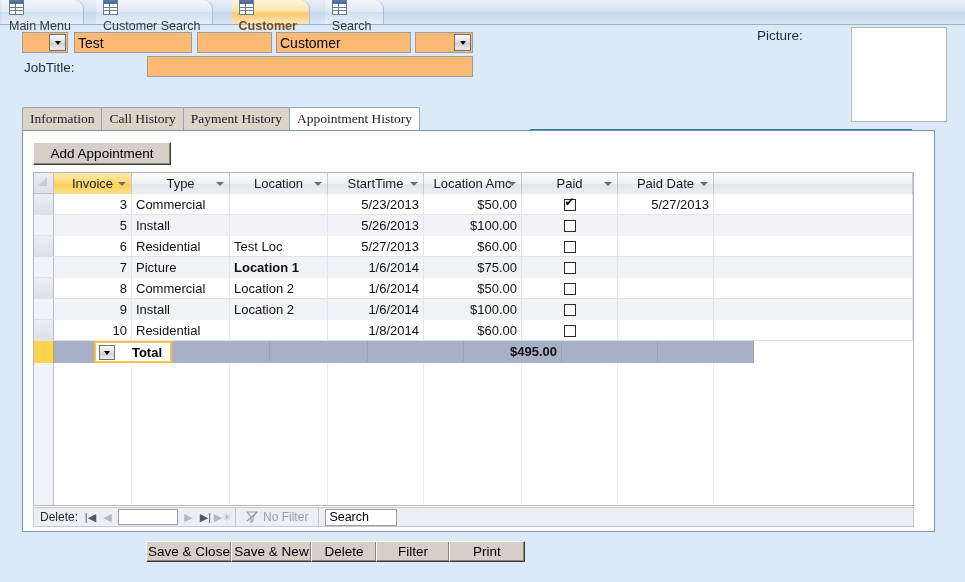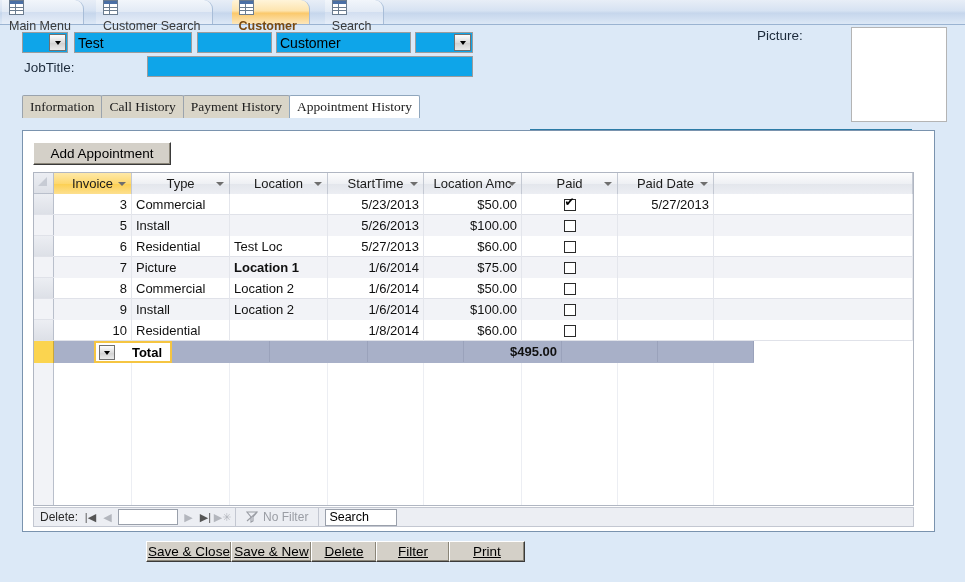--- a/index.html
+++ b/index.html
@@ -49,21 +49,21 @@
     box-shadow: 0 -3px 0 0 #6b7c8f inset;
   }
   .mini-grid i {
     position: absolute; left: 0; right: 0; top: 6px; height: 1px; background: #6b7c8f;
     box-shadow: 0 3px 0 0 #6b7c8f;
   }
 
   
   .fld {
     position: absolute;
-    background: #0ea5e9;
+    background: #fdba74;
     border: 1px solid #9c9c9c;
     font-size: 14px; color: #000;
     padding: 1px 3px;
     display: flex; align-items: center;
     height: 21px;
     overflow: hidden; white-space: nowrap;
   }
   .combo-btn {
     position: absolute; top: 1px; right: 1px; width: 17px; height: 17px;
     background: linear-gradient(to bottom, #fdfdfd, #dcdcdc 50%, #cfcfcf 51%, #eaeaea);
@@ -72,21 +72,21 @@
   }
   .caret-dn {
     width: 0; height: 0;
     border-left: 3.5px solid transparent;
     border-right: 3.5px solid transparent;
     border-top: 4px solid #000;
   }
   .lbl { position: absolute; font-size: 13.5px; color: #1c2a3a; }
 
   
-  #tabctl-row { position: absolute; left: 22px; top: 95px; height: 23px; display: flex; }
+  #tabctl-row { position: absolute; left: 22px; top: 107px; height: 23px; display: flex; }
   .ctl-tab {
     height: 23px; padding: 0 7px;
     display: flex; align-items: center;
     font-size: 13.5px; color: #1a1a1a;
     font-family: "Liberation Serif", serif;
     background: #d9d5c8;
     border: 1px solid #9aa3ad;
     border-bottom: none;
     border-top-left-radius: 2px; border-top-right-radius: 2px;
     margin-right: -1px;
@@ -230,21 +230,21 @@
   .navsep { width: 1px; height: 18px; background: #c3c7d1; margin: 0 4px; }
   #nofilter { display: flex; align-items: center; gap: 4px; color: #9a9da4; padding: 0 6px; }
   #searchbox {
     width: 72px; height: 17px; background: #fff; border: 1px solid #9aa0ab;
     display: flex; align-items: center; padding-left: 3px; font-size: 12.5px; color: #000;
     margin-left: 2px;
   }
 
   
   #btnrow { position: absolute; left: 146px; top: 541px; display: flex; }
-  #btnrow .btn3d { height: 21px; margin-right: -1px; text-decoration: underline; }
+  #btnrow .btn3d { height: 21px; margin-right: -1px; }
 </style>
 </head>
 <body>
 
 <div id="doc-tabbar">
     <div class="doc-tab" style="left: 2px;">
       <span class="mini-grid">
         <i></i>
       </span>
       <span>Main Menu</span>

